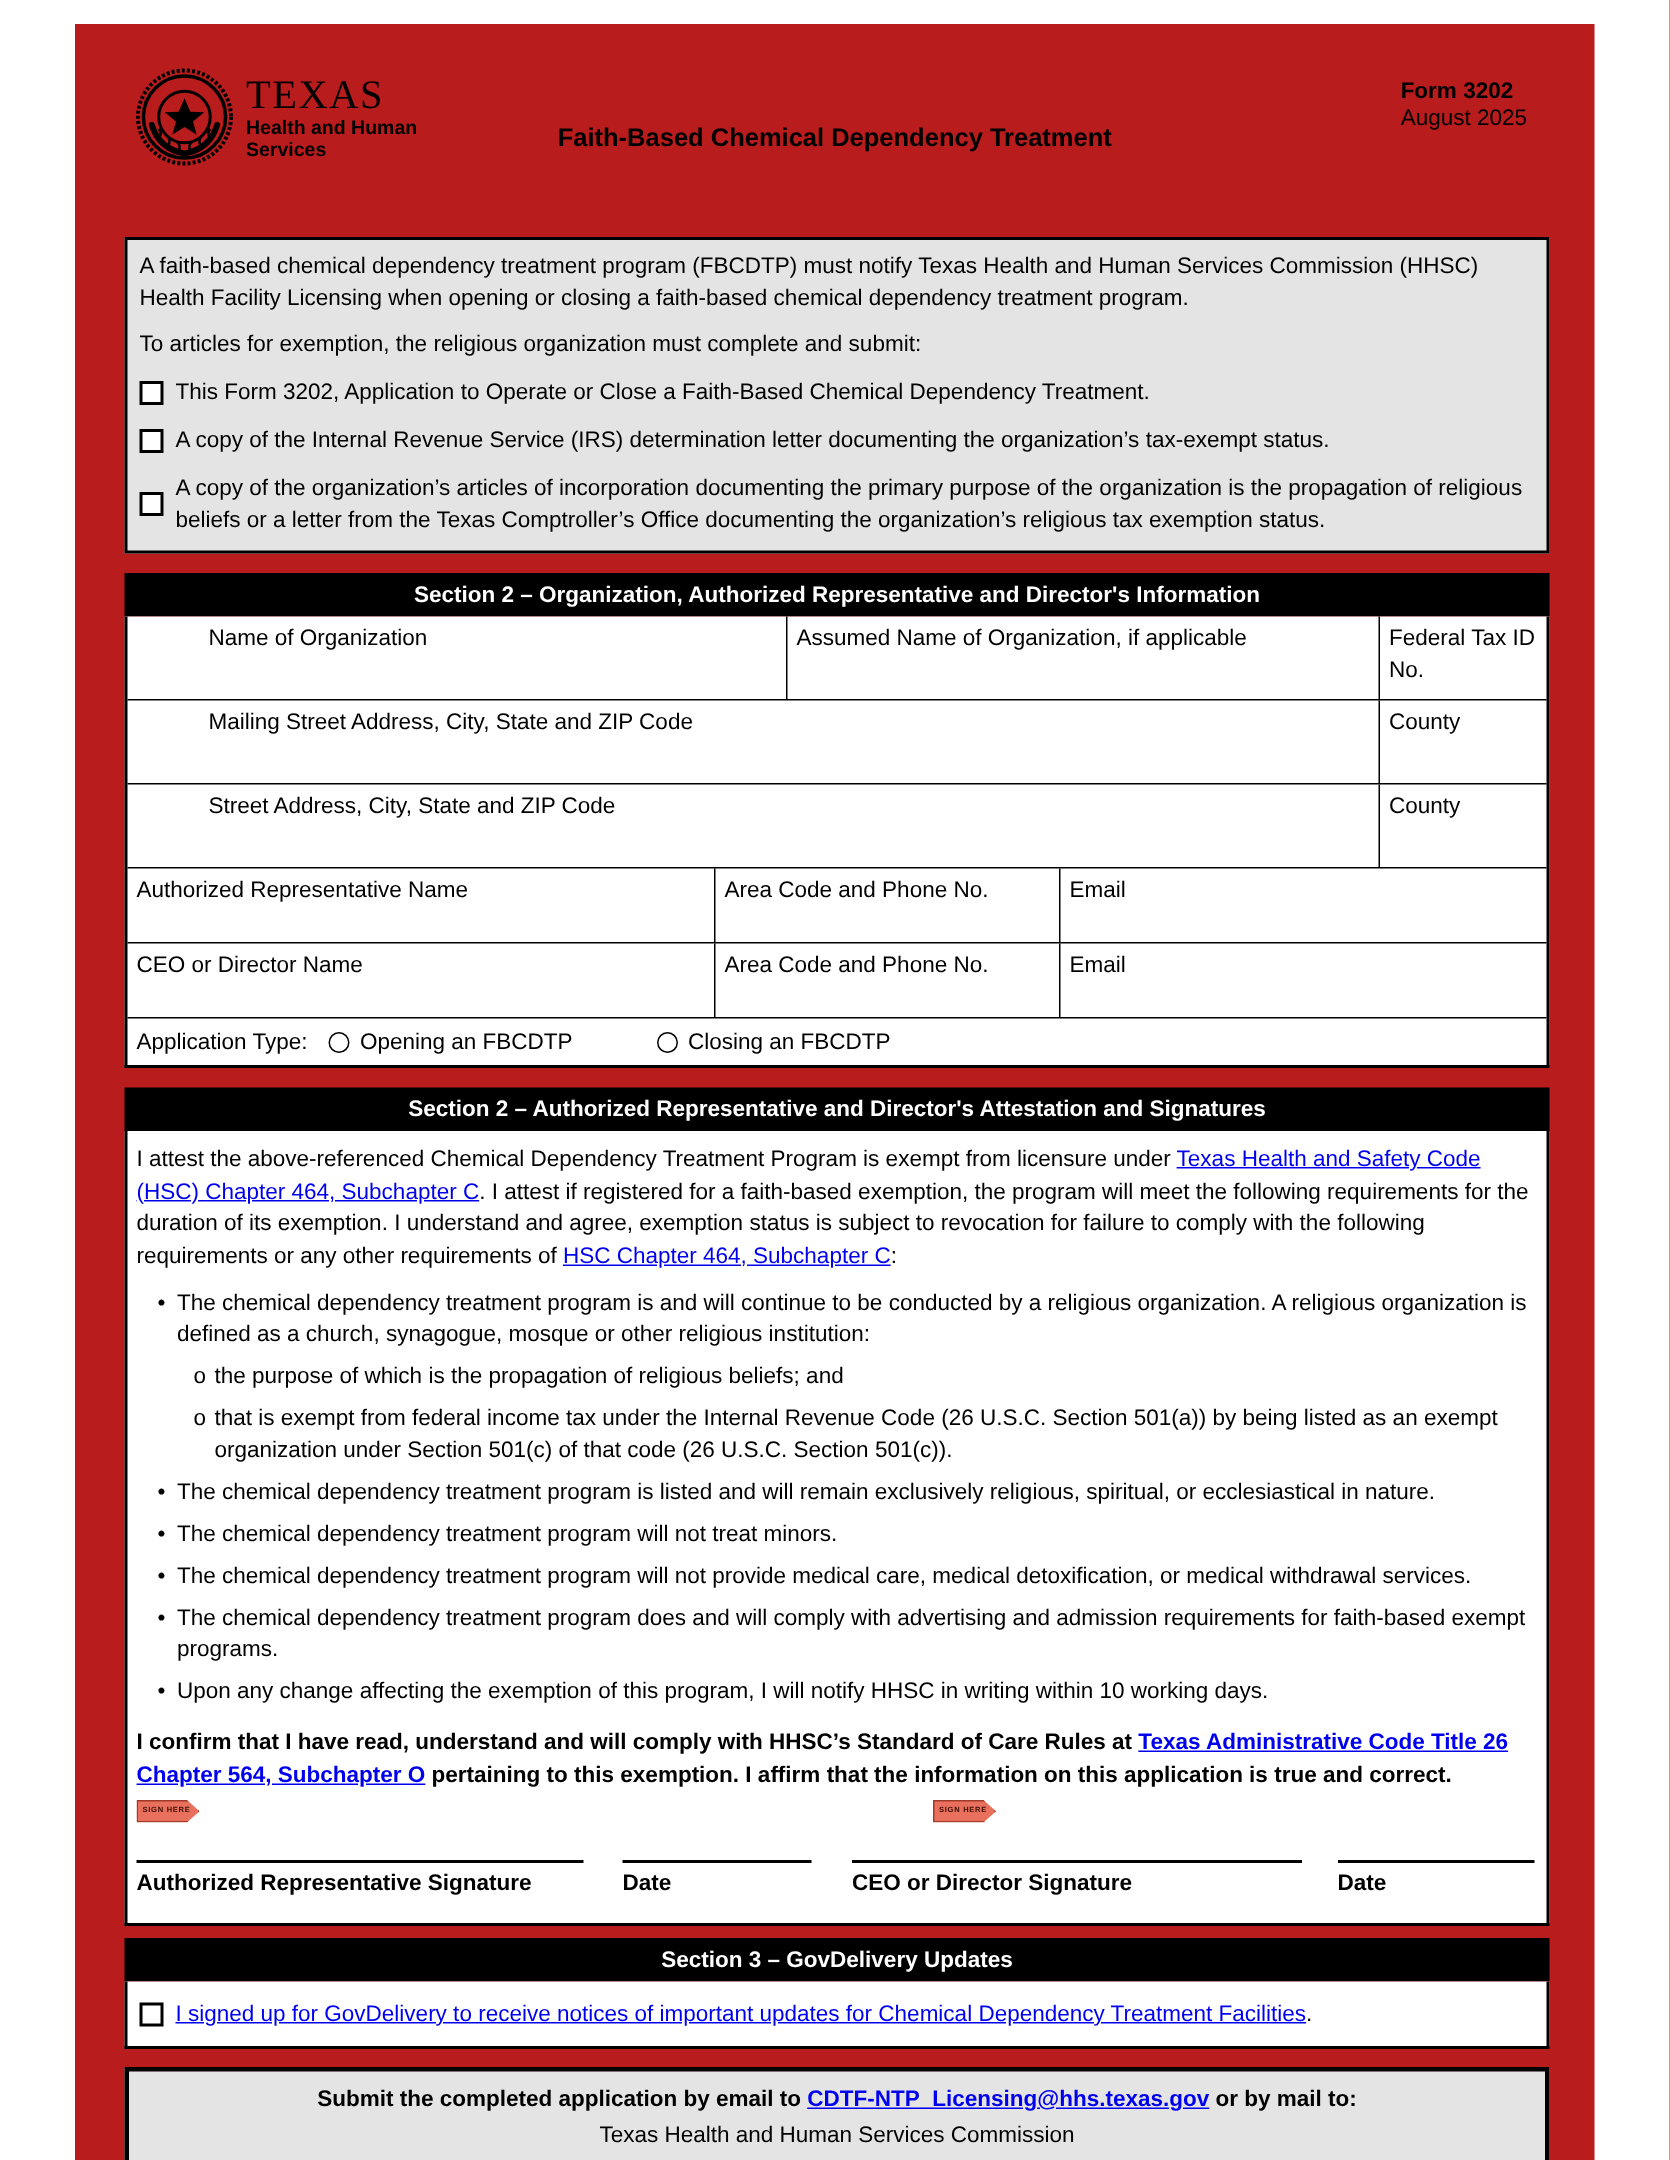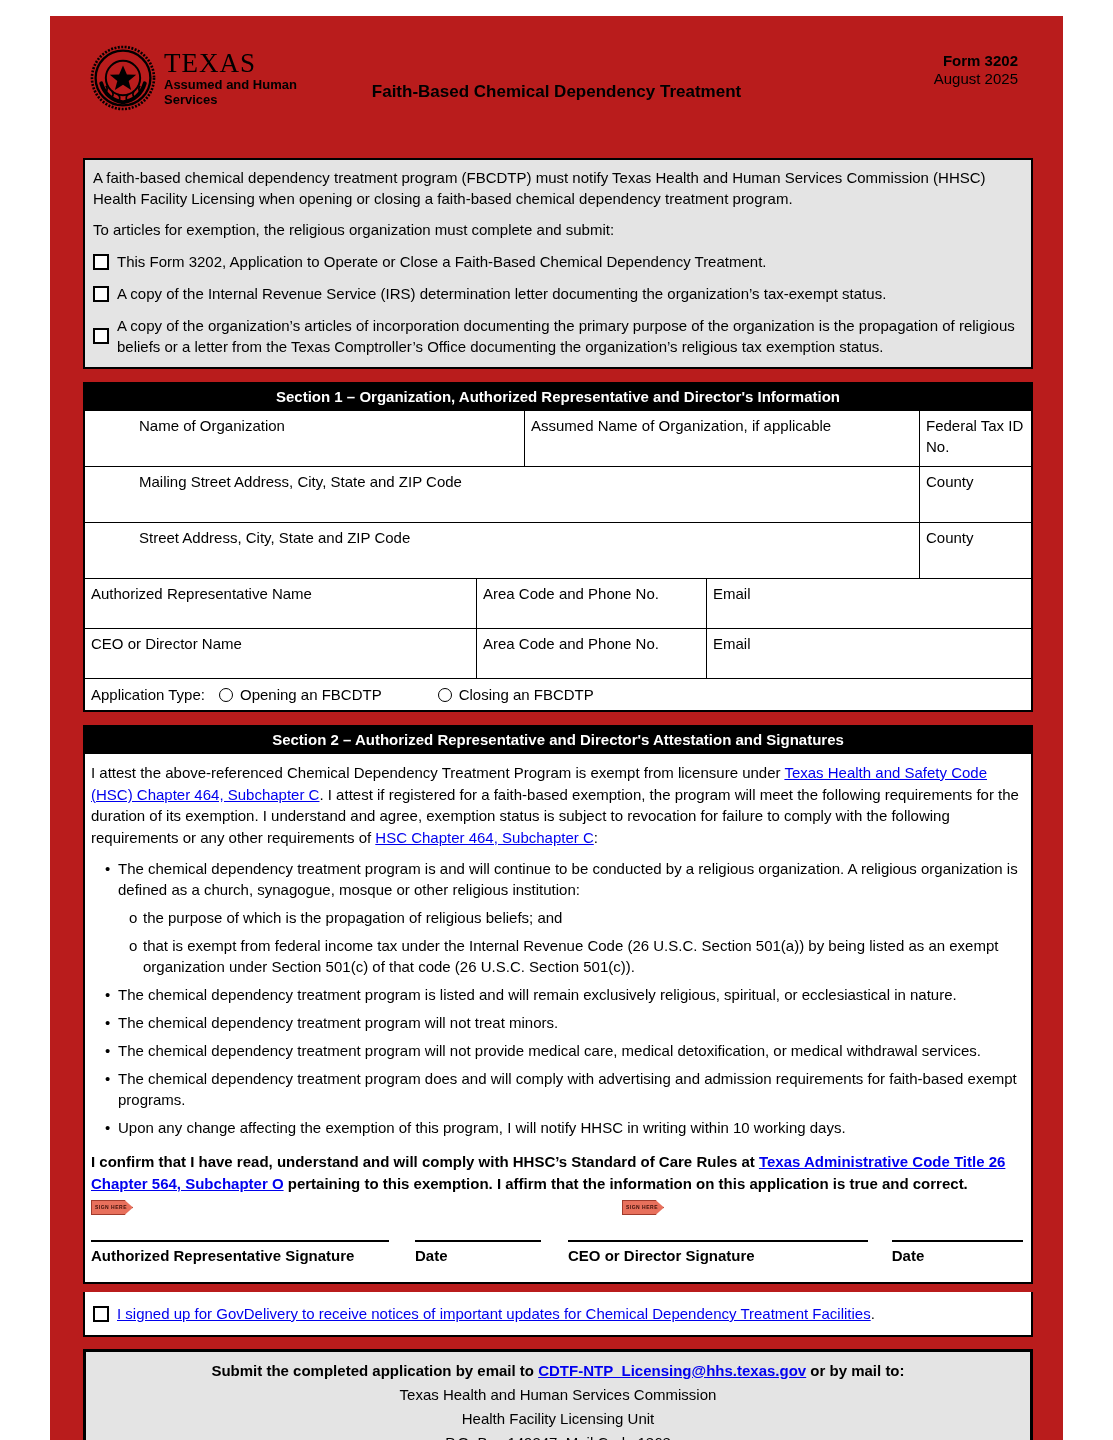--- a/index.html
+++ b/index.html
@@ -16,21 +16,21 @@
   }
 
   
   .header { position: relative; height: 142px; }
   .logo { position: absolute; left: 40px; top: 28px; display: flex; align-items: center; }
   .logo-text { margin-left: 8px; }
   .logo-state { font-family: "Liberation Serif", serif; font-size: 27px; line-height: 27px; letter-spacing: 1px; }
   .logo-sub { font-size: 13px; font-weight: bold; line-height: 15px; }
   .title-block { position: absolute; left: 0; right: 0; top: 64px; text-align: center; }
   .title-line { font-size: 17px; font-weight: bold; line-height: 24px; }
-  .form-meta { position: absolute; right: 45px; top: 36px; text-align: right; font-size: 15px; line-height: 18px; }
+  .form-meta { position: absolute; right: 45px; top: 36px; text-align: left; font-size: 15px; line-height: 18px; }
   .form-number { font-weight: bold; }
 
   
   .box-area { margin-left: 33px; margin-right: 30px; }
   .gray-box { background: #e4e4e4; border: 2px solid #000; }
   .section-bar {
     background: #000; color: #fff;
     font-weight: bold; text-align: center;
     height: 29px; line-height: 29px; font-size: 15px;
   }
@@ -114,21 +114,21 @@
       <svg width="66" height="68" viewBox="0 0 100 100">
         <circle cx="50" cy="50" r="47" fill="none" stroke="#000" stroke-width="4" stroke-dasharray="3 2.2"></circle>
         <circle cx="50" cy="50" r="41.5" fill="none" stroke="#000" stroke-width="3.5"></circle>
         <circle cx="50" cy="50" r="26" fill="none" stroke="#000" stroke-width="3"></circle>
         <polygon fill="#000" points="50,31 55.9,44.8 70,45.1 58.6,54.6 62.3,68 50,60.2 37.7,68 41.4,54.6 30,45.1 44.1,44.8"></polygon>
         <path d="M17,58 Q24,82 50,87 Q76,82 83,58" fill="none" stroke="#000" stroke-width="6" stroke-linecap="round"></path>
         <path d="M24,72 q4,-6 0,-10 M33,80 q4,-6 0,-10 M44,85 q3,-7 -2,-10 M56,85 q-3,-7 2,-10 M67,80 q-4,-6 0,-10 M76,72 q-4,-6 0,-10" fill="none" stroke="#000" stroke-width="2.5"></path>
       </svg>
       <div class="logo-text">
         <div class="logo-state">TEXAS</div>
-        <div class="logo-sub">Assumed and Human</div>
+        <div class="logo-sub">Health and Human</div>
         <div class="logo-sub">Services</div>
       </div>
     </div>
     <div class="title-block">
       <div class="title-line">Faith-Based Chemical Dependency Treatment</div>
     </div>
     <div class="form-meta">
       <div class="form-number">Form 3202</div>
       <div>August 2025</div>
     </div>
@@ -146,21 +146,21 @@
       <span class="chk-label">A copy of the Internal Revenue Service (IRS) determination letter documenting the organization’s tax-exempt status.</span>
     </div>
     <div class="chk-row">
       <div class="checkbox"></div>
       <span class="chk-label">A copy of the organization’s articles of incorporation documenting the primary purpose of the organization is the propagation of religious beliefs or a letter from the Texas Comptroller’s Office documenting the organization’s religious tax exemption status.</span>
     </div>
   </div>
 
   <div class="gap13"></div>
 
-  <div class="box-area section-bar">Section 1 – Organization, Authorized Representative and Director's Information</div>
+  <div class="box-area section-bar">Section 2 – Organization, Authorized Representative and Director's Information</div>
   <div class="box-area s1-table">
     <div class="t-row r-tall">
       <div class="t-cell w-392"><span>Name of Organization</span></div>
       <div class="t-cell w-395"><span>Assumed Name of Organization, if applicable</span></div>
       <div class="t-cell w-263"><span>Federal Tax ID No.</span></div>
     </div>
     <div class="t-row r-tall">
       <div class="t-cell w-787"><span>Mailing Street Address, City, State and ZIP Code</span></div>
       <div class="t-cell w-263"><span>County</span></div>
     </div>
@@ -220,20 +220,21 @@
         <div class="sig-col sc-1"><span>Authorized Representative Signature</span></div>
         <div class="sig-col sc-2"><span>Date</span></div>
         <div class="sig-col sc-3"><span>CEO or Director Signature</span></div>
         <div class="sig-col sc-4"><span>Date</span></div>
       </div>
     </div>
   </div>
 
   <div class="gap8"></div>
 
+  <div class="box-area section-bar">Section 3 – GovDelivery Updates</div>
   <div class="box-area s3-box">
     <div class="chk-row" style="margin-top:0;">
       <div class="checkbox"></div>
       <span class="chk-label"><span class="link">I signed up for GovDelivery to receive notices of important updates for Chemical Dependency Treatment Facilities</span><span>.</span></span>
     </div>
   </div>
 
   <div class="box-area footer-box">
     <div class="footer-line1">
       <span>Submit the completed application by email to </span><span class="link">CDTF-NTP_Licensing@hhs.texas.gov</span><span> or by mail to:</span>

